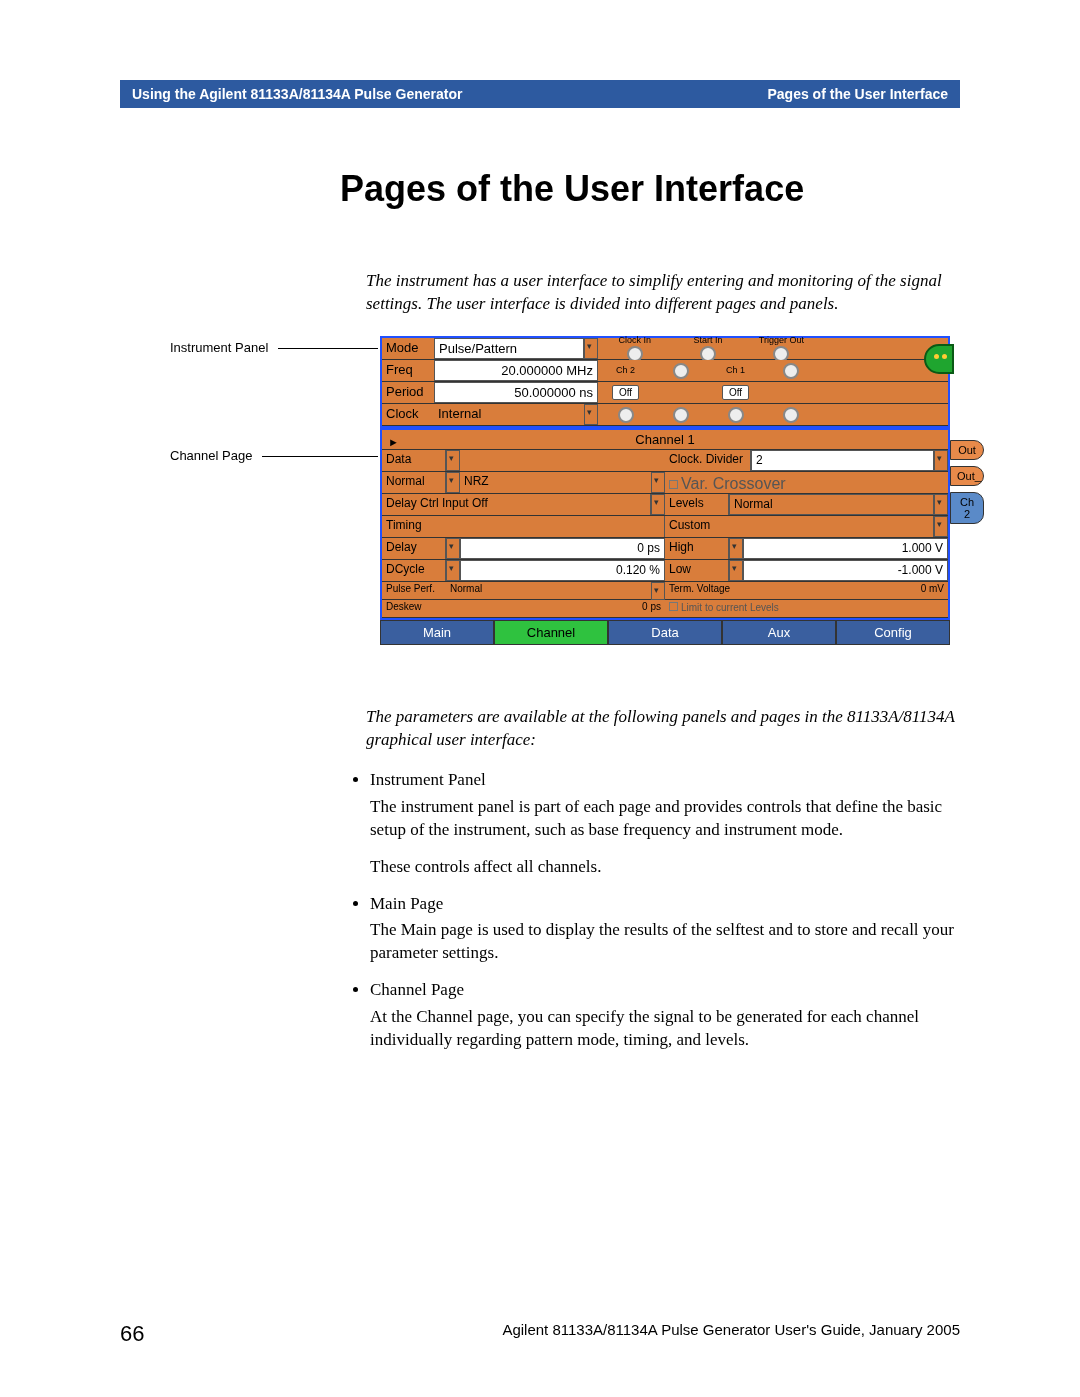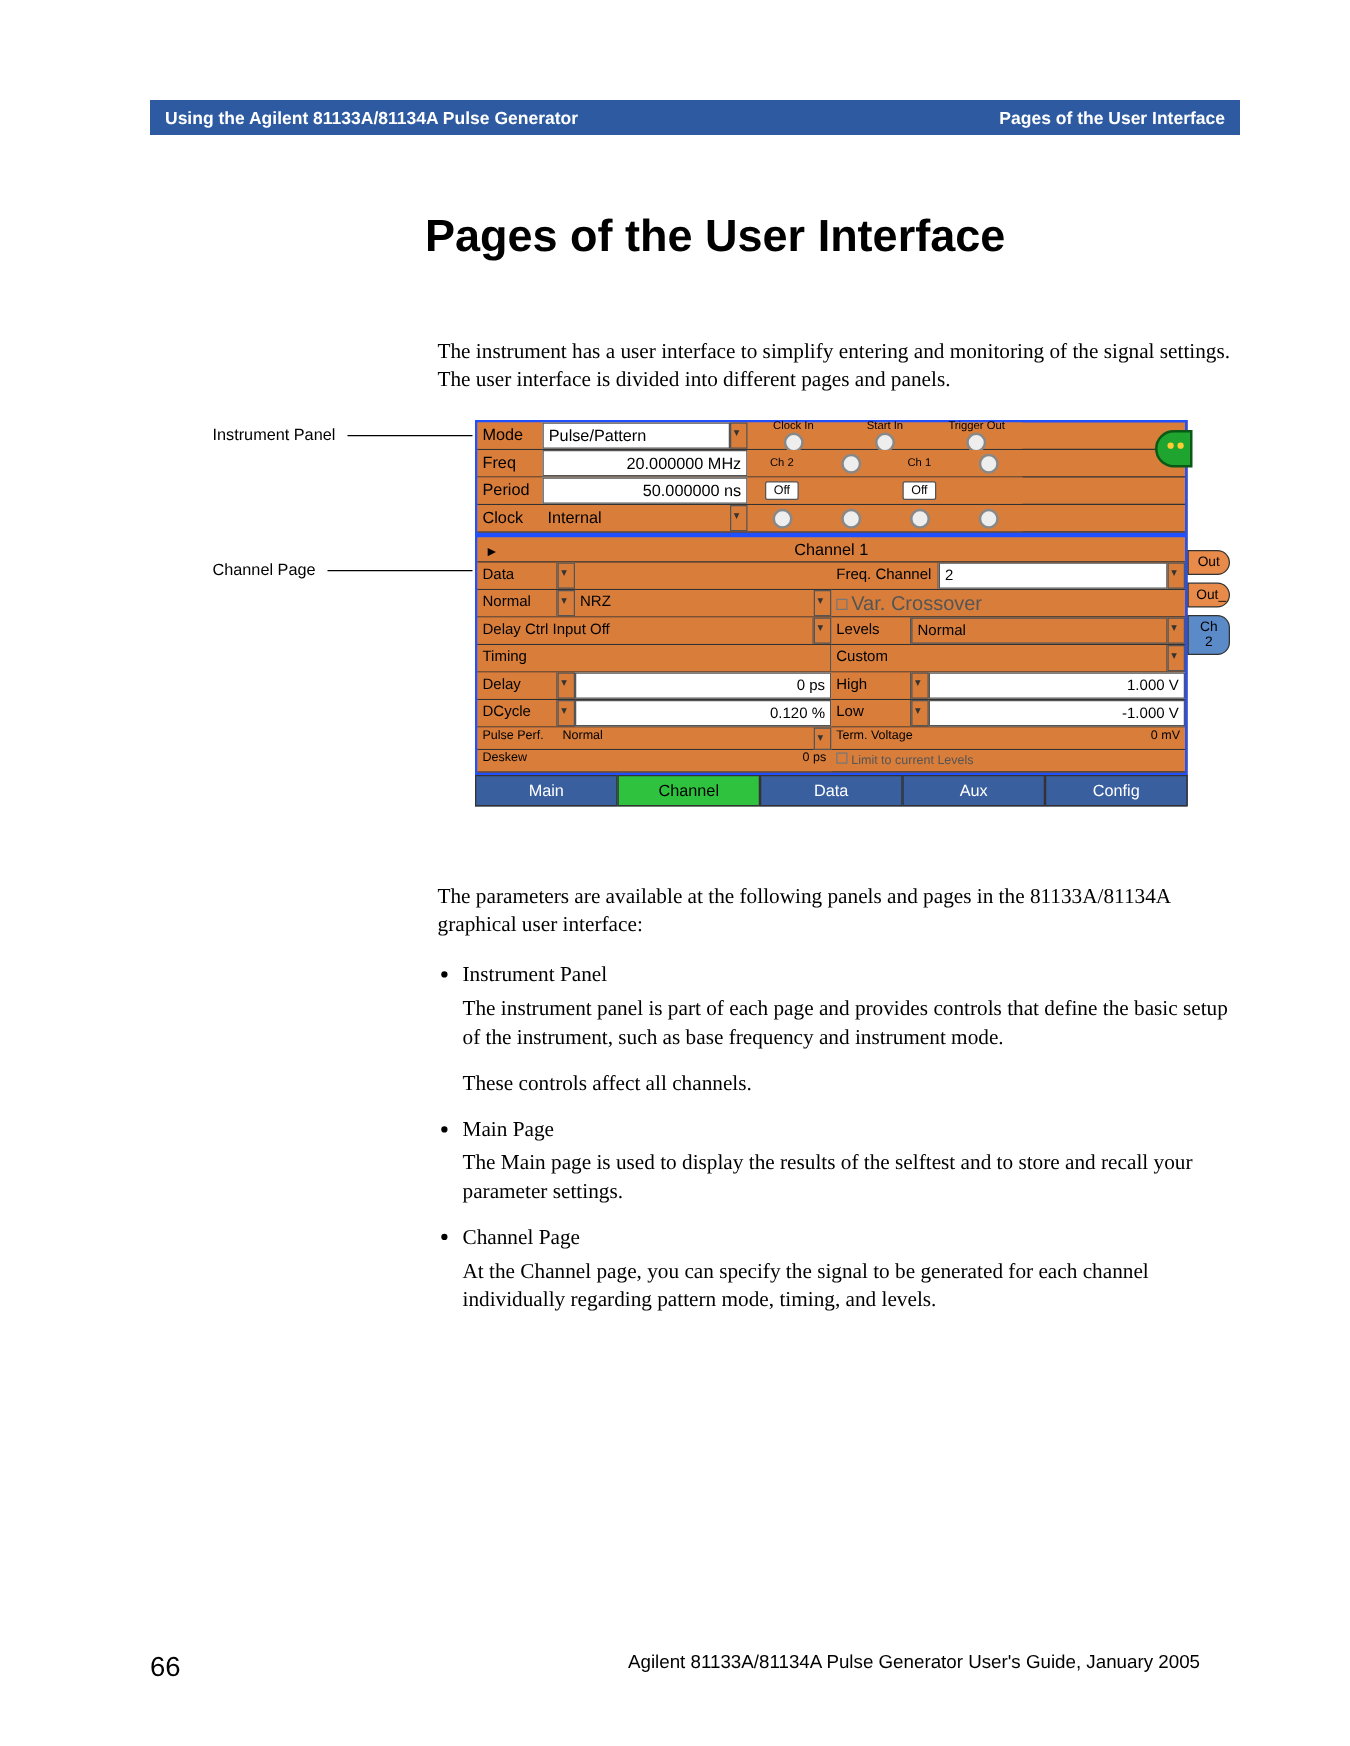--- a/index.html
+++ b/index.html
@@ -4,21 +4,21 @@
 <style>
   * { box-sizing: border-box; }
   body {
     margin: 0;
     background: #fff;
     font-family: "Times New Roman", serif;
     color: #000;
     width: 1080px;
   }
   .page {
-    padding: 80px 88px 60px 120px;
+    padding: 80px 120px 60px 120px;
     position: relative;
     min-height: 1397px;
   }
   .header-bar {
     background: #2d5aa0;
     color: #fff;
     font-family: Arial, sans-serif;
     font-weight: bold;
     font-size: 14px;
     padding: 6px 12px;
@@ -31,21 +31,21 @@
     font-weight: bold;
     font-size: 36px;
     color: #000;
     margin: 0 0 60px 220px;
   }
   .body-text {
     margin-left: 230px;
     font-size: 17px;
     line-height: 1.35;
   }
-  .body-text p { margin: 0 0 12px 0; }
+  .body-text p { margin: 0 0 12px 16px; font-style: italic; }
   .figure-area {
     position: relative;
     margin: 20px 0 20px 0;
     height: 350px;
   }
   .callout {
     position: absolute;
     font-family: Arial, sans-serif;
     font-size: 13px;
     color: #000;
@@ -370,21 +370,21 @@
               <div class="sv" style="text-align:left;">Normal</div>
               <div class="cdd" style="height:18px;"></div>
             </div>
             <div class="small-row">
               <div class="sl">Deskew</div>
               <div class="sv">0 ps</div>
             </div>
           </div>
           <div class="gcol">
             <div class="crow">
-              <div class="clab" style="width:86px;">Freq. Channel</div>
+              <div class="clab" style="width:86px;">Clock. Divider</div>
               <div class="cfield left">2</div>
               <div class="cdd"></div>
             </div>
             <div class="crow">
               <div style="flex:1;font-size:16px;padding:3px 4px;color:#555;"><span style="border:1px solid #777;width:9px;height:9px;display:inline-block;margin-right:3px;"></span><span>Var. Crossover</span></div>
             </div>
             <div class="crow">
               <div class="clab">Levels</div>
               <div class="cfield left" style="background:#d97d3b;border:1px solid #555;">Normal</div>
               <div class="cdd"></div>

